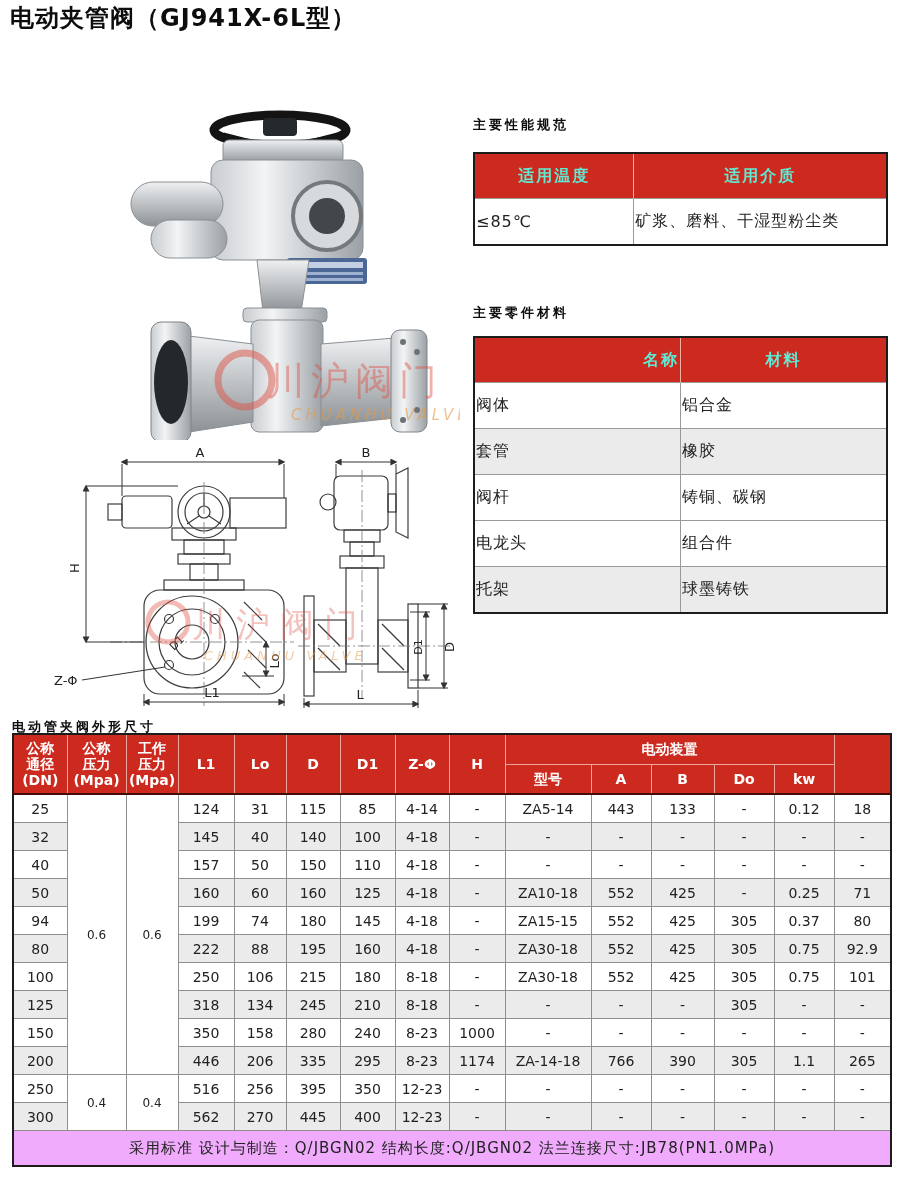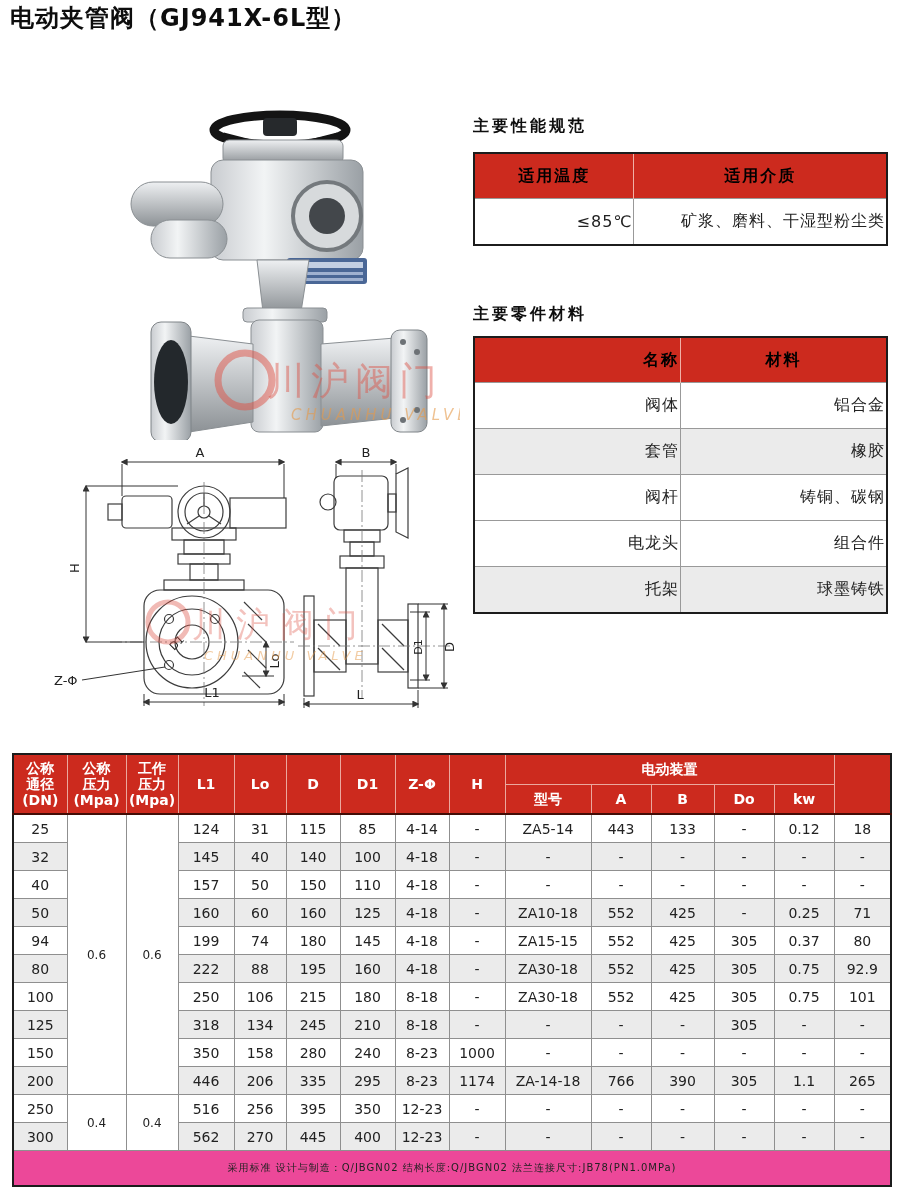--- a/index.html
+++ b/index.html
@@ -4,49 +4,49 @@
 <style>
   :root{
     --red:#cc2a1e;
     --alt:#ebebeb;
     --bdr:#1c1c1c;
   }
   html,body{margin:0;padding:0;background:#fff;}
   body{font-family:"DejaVu Sans","Liberation Sans",sans-serif;color:#111;}
   .page{position:relative;width:900px;height:1198px;background:#fff;overflow:hidden;}
   h1.title{position:absolute;left:10px;top:2px;margin:0;font-size:24px;font-weight:bold;letter-spacing:1px;color:#0d0d0d;}
-  .sec-title{position:absolute;font-size:16px;font-weight:bold;letter-spacing:3px;color:#0d0d0d;text-align:right;}
+  .sec-title{position:absolute;font-size:13px;font-weight:bold;letter-spacing:3px;color:#0d0d0d;text-align:right;}
   .t-perf{left:473px;top:116px;}
   .t-mat{left:473px;top:304px;}
   .t-dim{left:12px;top:718px;}
   table{border-collapse:collapse;}
   
   .rtable{position:absolute;left:473px;width:415px;border:2px solid var(--bdr);table-layout:fixed;}
   .perf{top:152px;}
   .mat{top:336px;}
-  .rtable th{background:var(--red);color:#000000;font-size:16px;font-weight:bold;height:42px;
+  .rtable th{background:var(--red);color:#5eead4;font-size:16px;font-weight:bold;height:42px;
     border-left:1px solid #f0b0a6;letter-spacing:2px;}
   .rtable th:first-child{border-left:none;}
-  .rtable td{height:43px;text-align:right;font-size:16px;color:#222;background:#fff;
+  .rtable td{height:43px;text-align:left;font-size:16px;color:#222;background:#fff;
     border-left:1px solid #999;border-top:1px solid #999;letter-spacing:1px;}
   .rtable td:first-child{border-left:none;}
   .rtable tr.alt td{background:var(--alt);}
   
-  .dtable{position:absolute;left:12px;top:753px;width:878px;border:2px solid var(--bdr);table-layout:fixed;}
+  .dtable{position:absolute;left:12px;top:733px;width:878px;border:2px solid var(--bdr);table-layout:fixed;}
   .dtable th{background:var(--red);color:#fff;font-weight:bold;font-size:14px;line-height:1.15;
     border-left:1px solid #eba89e;border-top:1px solid #eba89e;padding:2px 0;}
   .dtable thead tr:first-child th{border-top:none;}
   .dtable th.c0{border-left:none;}
   .dtable thead tr{height:30px;}
   .dtable td{height:27px;text-align:center;font-size:14px;color:#222;background:#fff;
     border:1px solid #8f8f8f;padding:0;}
   .dtable tbody tr:first-child td{border-top:2px solid #430d06;}
   .dtable tr.alt td{background:var(--alt);}
   .dtable td.pcell{background:#fff !important;font-size:12px;}
-  .dtable td.foot{height:34px;font-size:10px;background:#ec4899;letter-spacing:1px;}
+  .dtable td.foot{height:34px;font-size:15px;background:#f0abfc;letter-spacing:1px;}
   .photo{position:absolute;left:95px;top:90px;width:365px;height:350px;}
   .drawings{position:absolute;left:52px;top:444px;width:408px;height:272px;}
   svg text{font-family:"DejaVu Sans","Liberation Sans",sans-serif;}
 </style>
 </head>
 <body>
 
 <div class="page">
 
   <h1 class="title">电动夹管阀（GJ941X-6L型）</h1>
@@ -252,20 +252,21 @@
         <text x="308" y="255" text-anchor="middle">L</text>
       </g>
       <g>
         <circle cx="116" cy="178" r="20" fill="none" stroke="#dd5246" stroke-width="5" opacity="0.4"></circle>
         <text x="140" y="192" font-size="34" letter-spacing="10" fill="#dd5246" opacity="0.35">川沪阀门</text>
         <text x="152" y="216" font-size="13" font-style="italic" letter-spacing="4" fill="#e59a4b" opacity="0.5">CHUANHU VALVE</text>
       </g>
     </svg>
   </div>
 
+  <div class="sec-title t-dim">电动管夹阀外形尺寸</div>
   <table class="dtable">
       <colgroup>
         <col style="width: 54px;">
         <col style="width: 59px;">
         <col style="width: 52px;">
         <col style="width: 56px;">
         <col style="width: 52px;">
         <col style="width: 54px;">
         <col style="width: 55px;">
         <col style="width: 54px;">

